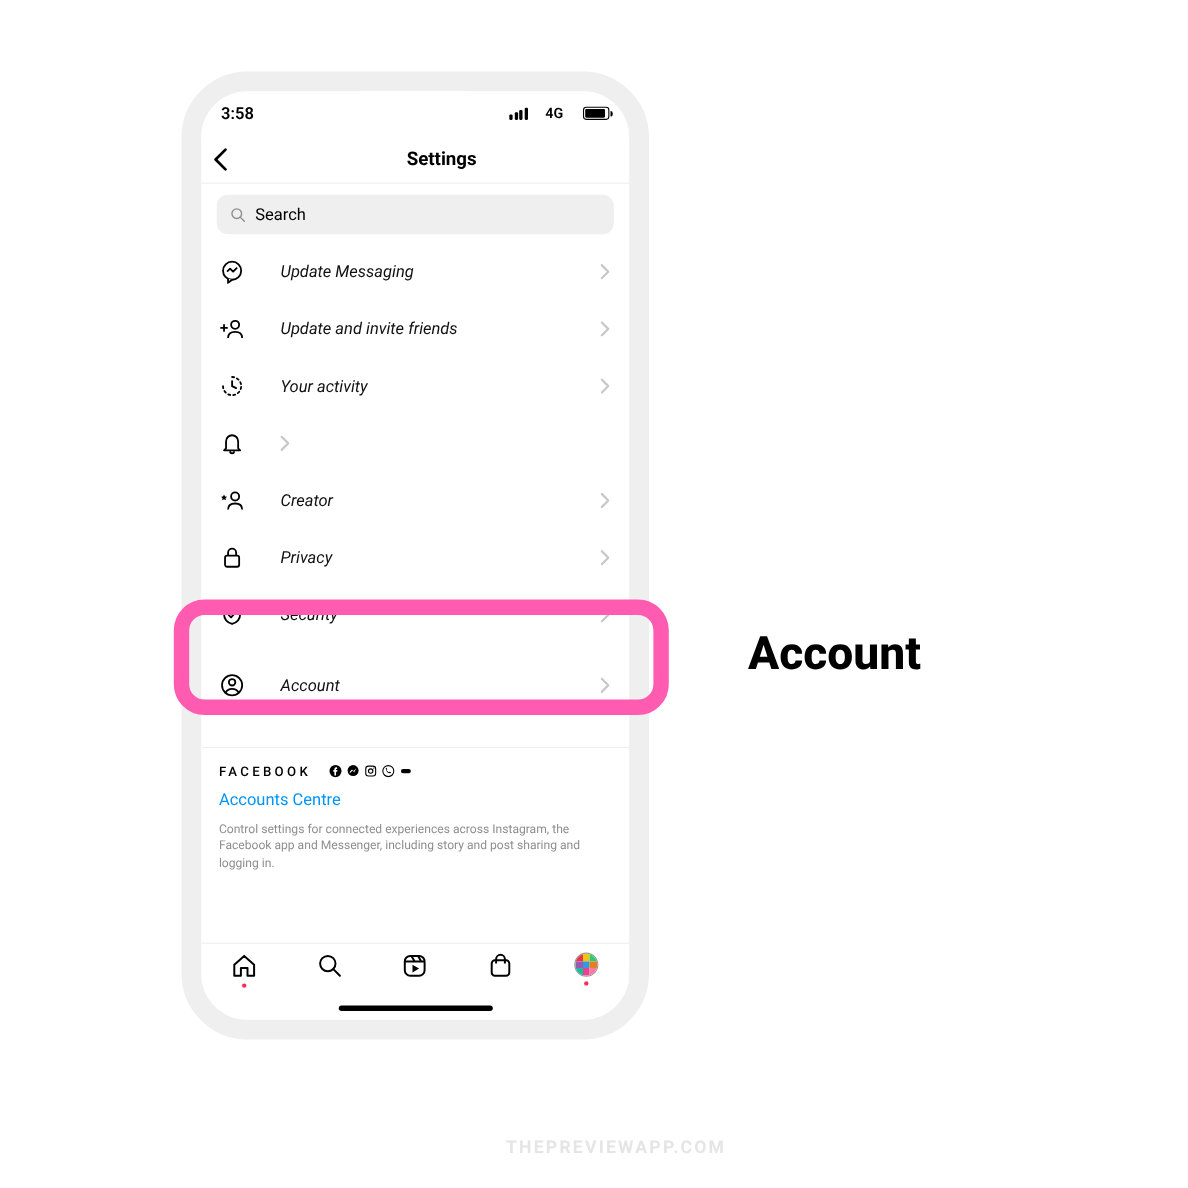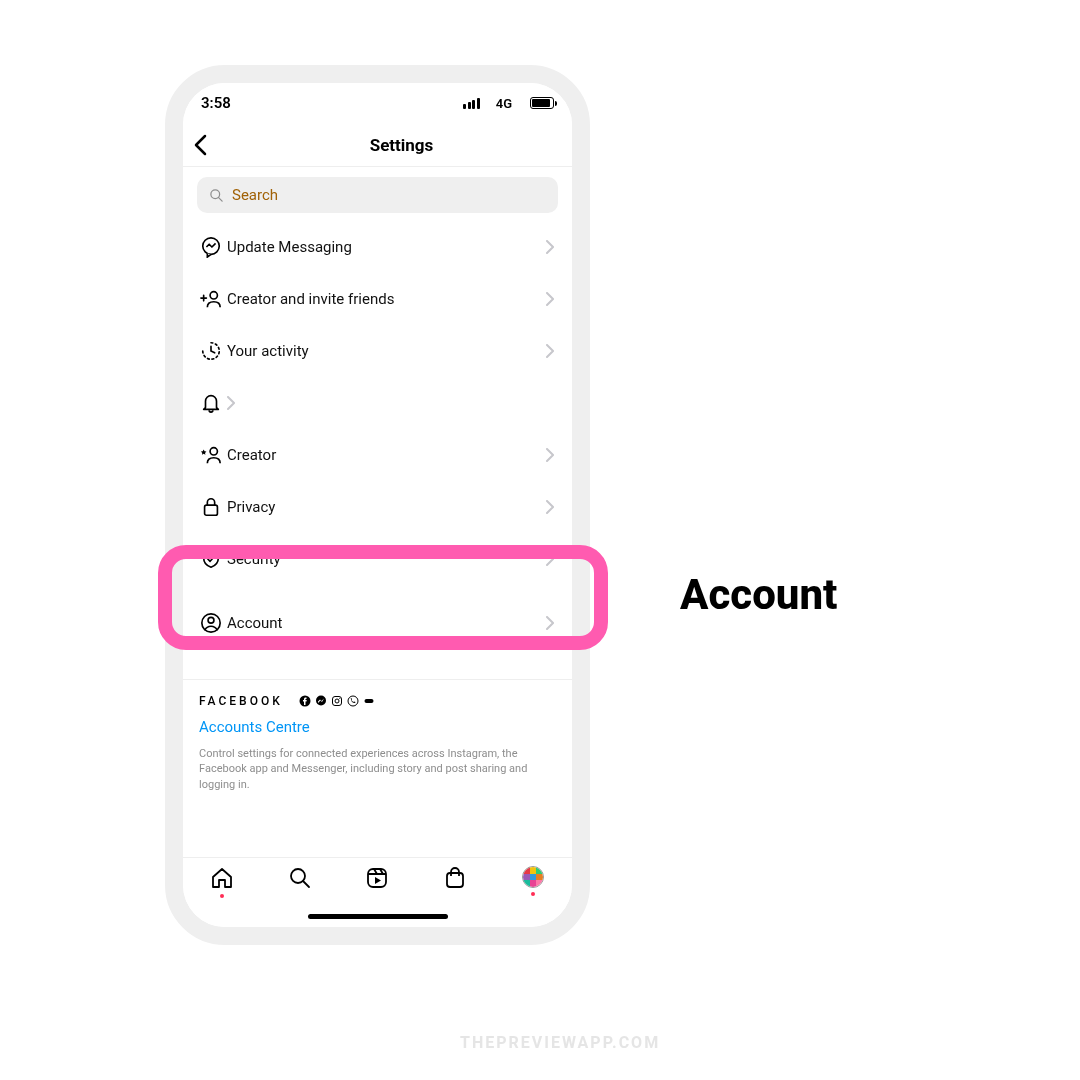--- a/index.html
+++ b/index.html
@@ -77,33 +77,34 @@
 
   
   .search-wrap { padding:10px 14px 8px; }
   .search {
     background:#efefef;
     border-radius:10px;
     height:36px;
     display:flex;
     align-items:center;
     padding:0 12px;
-    color:#a16207;
+    color:#000000;
     gap:8px;
     font-size:15px;
   }
 
   
   .list { flex:1; overflow:hidden; }
   .item {
     display:flex;
     align-items:center;
     height:52px;
     padding:0 18px 0 16px;
-    gap:4px;
+    gap:32px;
+    font-style:italic;
   }
   .item .icon { width:24px; display:flex; justify-content:center; }
   .item .label { flex:1; font-size:15px; color:#111; }
   .item .chev { color:#c7c7cc; }
 
   .footer-section {
     border-top:1px solid #eee;
     padding:14px 16px 10px;
   }
   .fb-line { display:flex; align-items:center; gap:16px; font-size:12px; letter-spacing:3px; font-weight:500;}
@@ -241,21 +242,21 @@
       </div>
 
       <div class="item">
         <span class="icon">
           <svg width="22" height="22" viewBox="0 0 24 24" fill="none">
               <circle cx="15" cy="8" r="4" stroke="#000" stroke-width="1.8"></circle>
               <path d="M8 21c0-4 3-6 7-6s7 2 7 6" stroke="#000" stroke-width="1.8"></path>
               <path d="M4 8v6M1 11h6" stroke="#000" stroke-width="1.8" stroke-linecap="round"></path>
             </svg>
         </span>
-        <span class="label">Creator and invite friends</span>
+        <span class="label">Update and invite friends</span>
         <span class="chev">
             <svg width="8" height="14" viewBox="0 0 8 14" fill="none">
               <path d="M1 1 L7 7 L1 13" stroke="#c7c7cc" stroke-width="2" stroke-linecap="round"></path>
             </svg>
           </span>
       </div>
 
       <div class="item">
         <span class="icon">
           <svg width="22" height="22" viewBox="0 0 24 24" fill="none">

